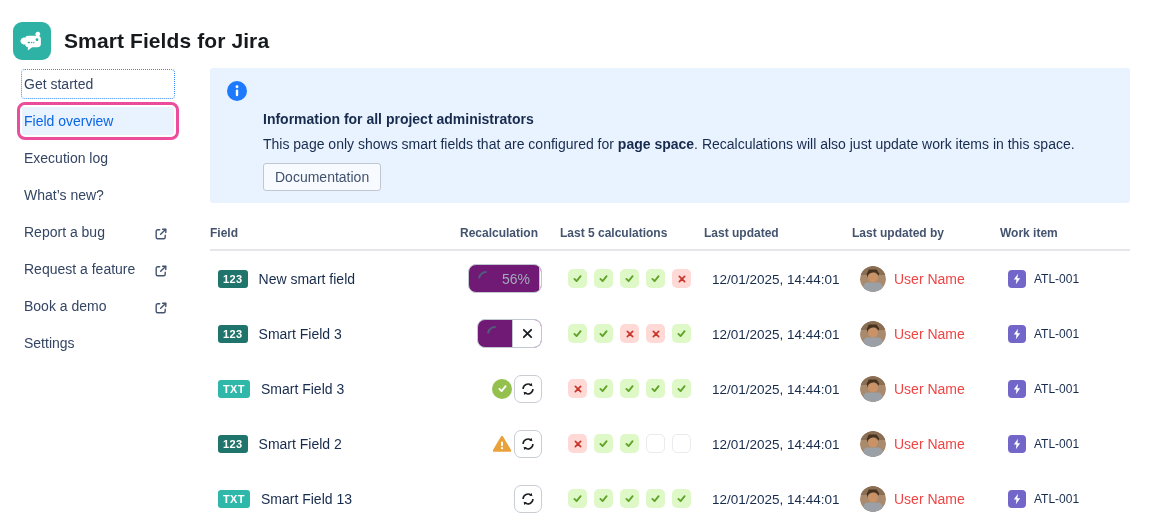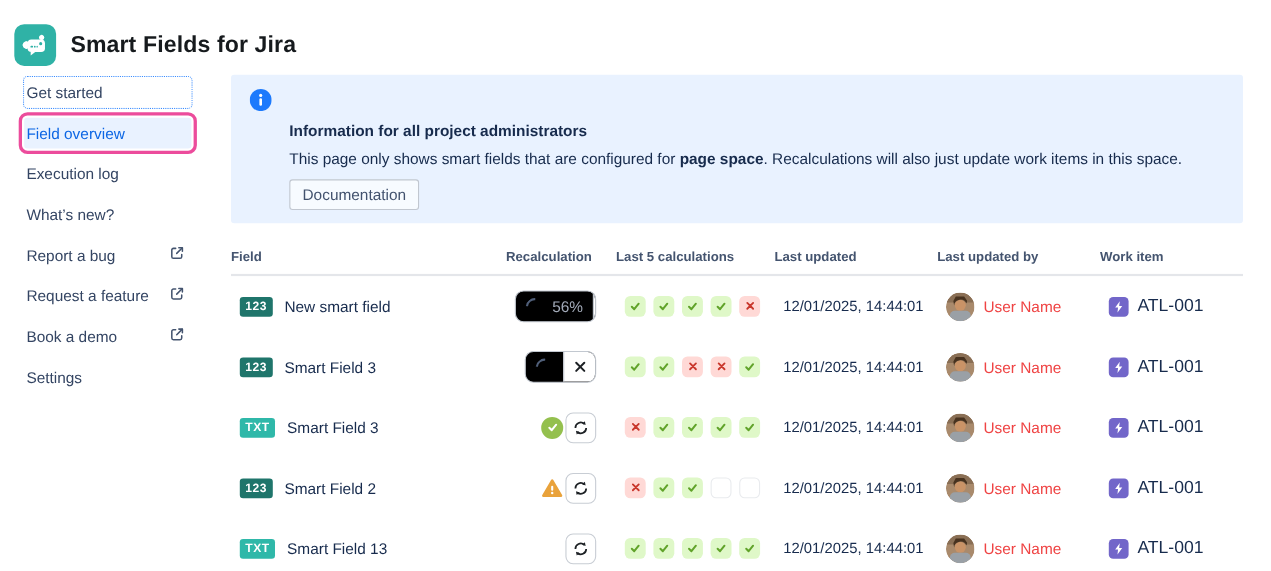--- a/index.html
+++ b/index.html
@@ -7,21 +7,21 @@
   .stage{position:relative;width:1155px;height:519px;background:#fff;overflow:hidden;}
 
   
   .app-header{position:absolute;top:22px;left:13px;display:flex;align-items:center;gap:13px;}
   .logo{width:38px;height:38px;border-radius:9px;background:var(--logo_teal);display:flex;align-items:center;justify-content:center;}
   .logo .accent{fill:var(--logo_teal);}
   .app-title{font-size:21px;font-weight:700;color:#161A1D;letter-spacing:.1px;}
 
   
   .sidebar{position:absolute;top:70px;left:22px;width:152px;}
-  .sb-item{display:flex;align-items:flex-start;width:148px;padding:5px 2px 5px 2px;margin-bottom:9px;
+  .sb-item{display:flex;align-items:flex-end;width:148px;padding:5px 2px 5px 2px;margin-bottom:9px;
            font-size:14px;color:#344563;border-radius:3px;cursor:pointer;}
   .sb-item .sb-label{line-height:18px;}
   .sb-item.focused{outline:1px dotted var(--focus_ring);}
   .sb-item.active{background:var(--active_bg);color:var(--accent_blue);}
   .sb-item.annotated{outline:3px solid var(--annotation_pink);outline-offset:2px;}
   .ext-icon{margin-left:auto;margin-right:4px;display:inline-flex;}
   .ext-icon svg{stroke:#44546F;}
 
   
   .main{position:absolute;left:210px;top:68px;width:920px;}
@@ -42,21 +42,21 @@
   .th{font-size:12px;font-weight:600;color:#44546F;}
   .tr{height:55px;}
 
   .td-field{display:flex;align-items:center;gap:11px;}
   .badge{font-size:11px;font-weight:700;color:#fff;padding:3px 5px;border-radius:3px;letter-spacing:.4px;line-height:12px;}
   .badge-number{background:var(--badge_number);}
   .badge-text{background:var(--badge_text);}
   .field-name{font-size:14px;color:#172B4D;}
 
   .td-recalc{display:flex;justify-content:flex-end;padding-right:26px;box-sizing:border-box;}
-  .recalc-pill{display:inline-flex;align-items:stretch;background:#000000;border:1.5px solid #C2C8D0;border-radius:8px;height:27px;overflow:hidden;}
+  .recalc-pill{display:inline-flex;align-items:stretch;background:#701a75;border:1.5px solid #C2C8D0;border-radius:8px;height:27px;overflow:hidden;}
   .pill-left{display:flex;align-items:center;gap:8px;padding:0 9px;}
   .spinner{width:12px;height:12px;border:2px solid transparent;border-top:2px solid #505F79;border-radius:50%;transform:rotate(-40deg);}
   .pct{font-size:14px;color:#A2AAB8;}
   .pill-x{display:flex;align-items:center;justify-content:center;width:29px;border:none;border-left:1.5px solid #C2C8D0;background:#fff;cursor:pointer;padding:0;color:#1D2125;}
   .recalc-idle{display:inline-flex;align-items:center;gap:2px;}
   .status-circle{width:20px;height:20px;border-radius:50%;background:var(--success_green);display:inline-flex;align-items:center;justify-content:center;color:#fff;}
   .status-warning{display:inline-flex;width:20px;height:20px;}
   .status-warning .tri{fill:var(--warning_orange);stroke:var(--warning_orange);}
   .refresh-btn{width:28px;height:28px;border:1.5px solid #C8CDD4;border-radius:7px;background:#fff;display:inline-flex;align-items:center;justify-content:center;cursor:pointer;padding:0;}
 
@@ -67,21 +67,21 @@
   .sq-empty{background:#fff;border:1px solid var(--last5_empty_border);}
 
   .updated{font-size:13.5px;color:#172B4D;}
 
   .td-user{display:flex;align-items:center;gap:8px;}
   .avatar{width:26px;height:26px;border-radius:50%;overflow:hidden;display:inline-flex;}
   .user-name{font-size:14px;color:#ef4444;}
 
   .td-workitem{display:flex;align-items:center;gap:8px;}
   .wi-icon{width:18px;height:18px;border-radius:4px;background:var(--work_item_purple);display:inline-flex;align-items:center;justify-content:center;}
-  .wi-key{font-size:16px;color:#172B4D;}
+  .wi-key{font-size:12px;color:#172B4D;}
 </style>
 </head>
 <body>
 
 <div class="stage">
 
   <div class="app-header">
     <div class="logo">
       <svg width="26" height="26" viewBox="0 0 24 24">
         <circle cx="4.6" cy="12" r="3" fill="#fff"></circle>

